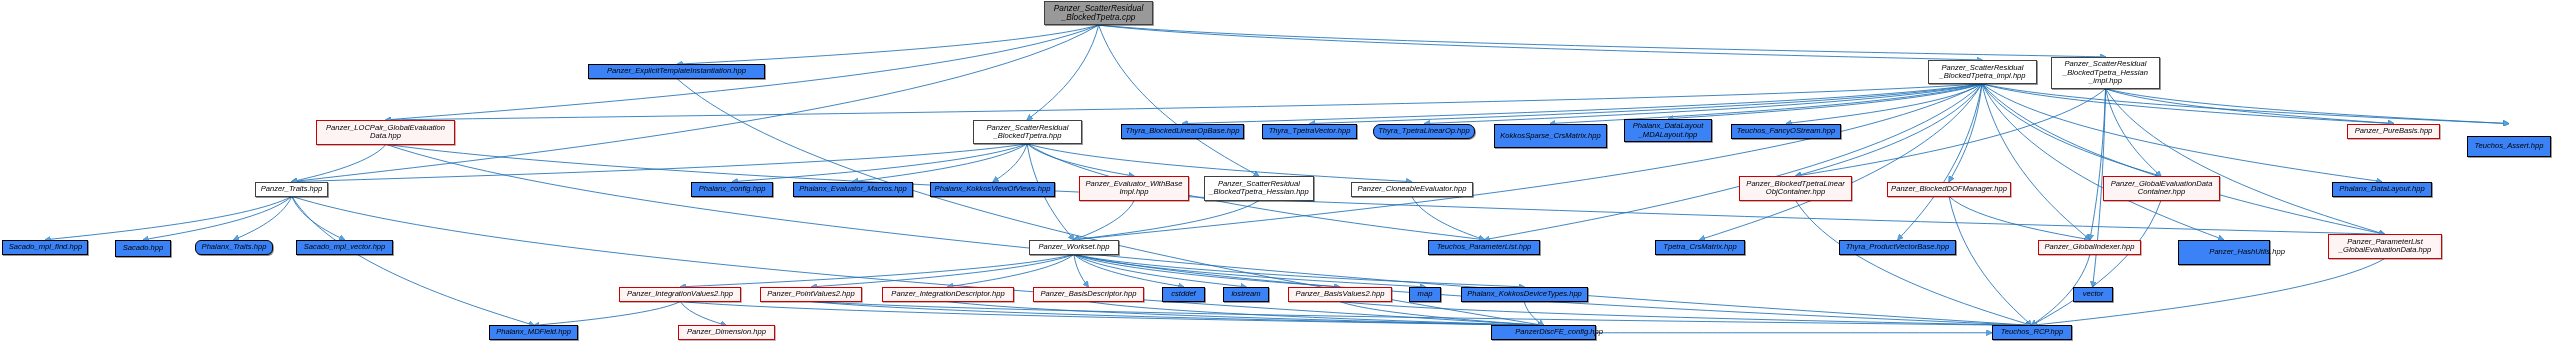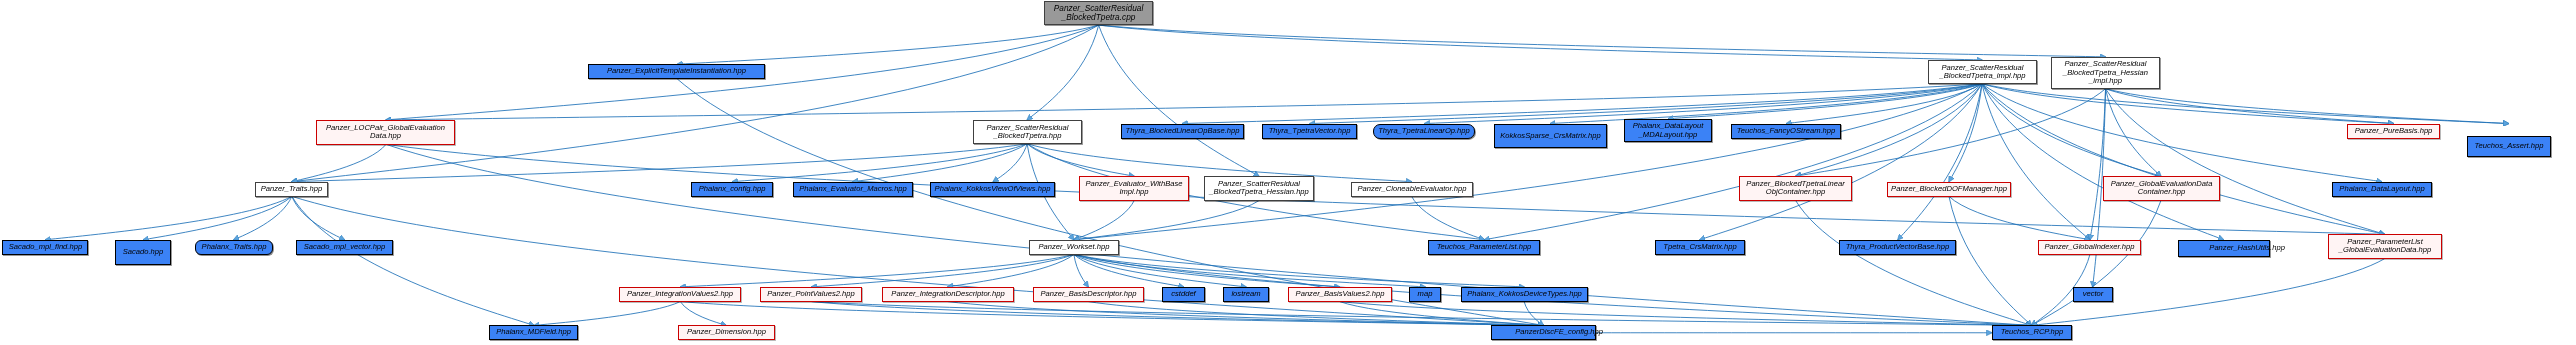--- a/index.html
+++ b/index.html
@@ -180,29 +180,29 @@
       <div class="node white" style="left: 1204px; top: 176px; width: 110px; height: 24.5px;">Panzer_ScatterResidual
 _BlockedTpetra_Hessian.hpp</div>
       <div class="node white" style="left: 1351px; top: 182px; width: 122px; height: 14.7px;">Panzer_CloneableEvaluator.hpp</div>
       <div class="node red" style="left: 1739px; top: 176px; width: 113px; height: 24.5px;">Panzer_BlockedTpetraLinear
 ObjContainer.hpp</div>
       <div class="node red" style="left: 1887px; top: 182px; width: 124px; height: 14.7px;">Panzer_BlockedDOFManager.hpp</div>
       <div class="node red" style="left: 2103px; top: 176px; width: 117px; height: 24.5px;">Panzer_GlobalEvaluationData
 Container.hpp</div>
       <div class="node" style="left: 2332px; top: 182px; width: 100px; height: 14.7px;">Phalanx_DataLayout.hpp</div>
       <div class="node" style="left: 2.4px; top: 240px; width: 86px; height: 14.7px;">Sacado_mpl_find.hpp</div>
-      <div class="node" style="left: 115px; top: 240px; width: 56px; height: 25px;">Sacado.hpp</div>
+      <div class="node" style="left: 115px; top: 240px; width: 56px; height: 17px;">Sacado.hpp</div>
       <div class="node" style="left: 195px; top: 240px; width: 78px; height: 14.7px; border-radius: 6px;">Phalanx_Traits.hpp</div>
       <div class="node" style="left: 296px; top: 240px; width: 97px; height: 14.7px;">Sacado_mpl_vector.hpp</div>
       <div class="node white" style="left: 1029px; top: 240px; width: 90px; height: 14.7px;">Panzer_Workset.hpp</div>
       <div class="node" style="left: 1428px; top: 240px; width: 112px; height: 14.7px;">Teuchos_ParameterList.hpp</div>
       <div class="node" style="left: 1655px; top: 240px; width: 90px; height: 14.7px;">Tpetra_CrsMatrix.hpp</div>
       <div class="node" style="left: 1839px; top: 240px; width: 117px; height: 14.7px;">Thyra_ProductVectorBase.hpp</div>
       <div class="node red" style="left: 2038px; top: 240px; width: 103px; height: 14.7px;">Panzer_GlobalIndexer.hpp</div>
-      <div class="node" style="left: 2178px; top: 240px; width: 92px; height: 17px; padding-left: 48px;">Panzer_HashUtils.hpp</div>
+      <div class="node" style="left: 2178px; top: 240px; width: 92px; height: 25px; padding-left: 48px;">Panzer_HashUtils.hpp</div>
       <div class="node red" style="left: 2328px; top: 234px; width: 114px; height: 24.5px;">Panzer_ParameterList
 _GlobalEvaluationData.hpp</div>
       <div class="node red" style="left: 619px; top: 287px; width: 122px; height: 14.7px;">Panzer_IntegrationValues2.hpp</div>
       <div class="node red" style="left: 760px; top: 287px; width: 102px; height: 14.7px;">Panzer_PointValues2.hpp</div>
       <div class="node red" style="left: 882px; top: 287px; width: 132px; height: 14.7px;">Panzer_IntegrationDescriptor.hpp</div>
       <div class="node red" style="left: 1033px; top: 287px; width: 111px; height: 14.7px;">Panzer_BasisDescriptor.hpp</div>
       <div class="node" style="left: 1162px; top: 287px; width: 43px; height: 14.7px;">cstddef</div>
       <div class="node" style="left: 1223px; top: 287px; width: 46px; height: 14.7px;">iostream</div>
       <div class="node red" style="left: 1288px; top: 287px; width: 104px; height: 14.7px;">Panzer_BasisValues2.hpp</div>
       <div class="node" style="left: 1409px; top: 287px; width: 32px; height: 14.7px;">map</div>

